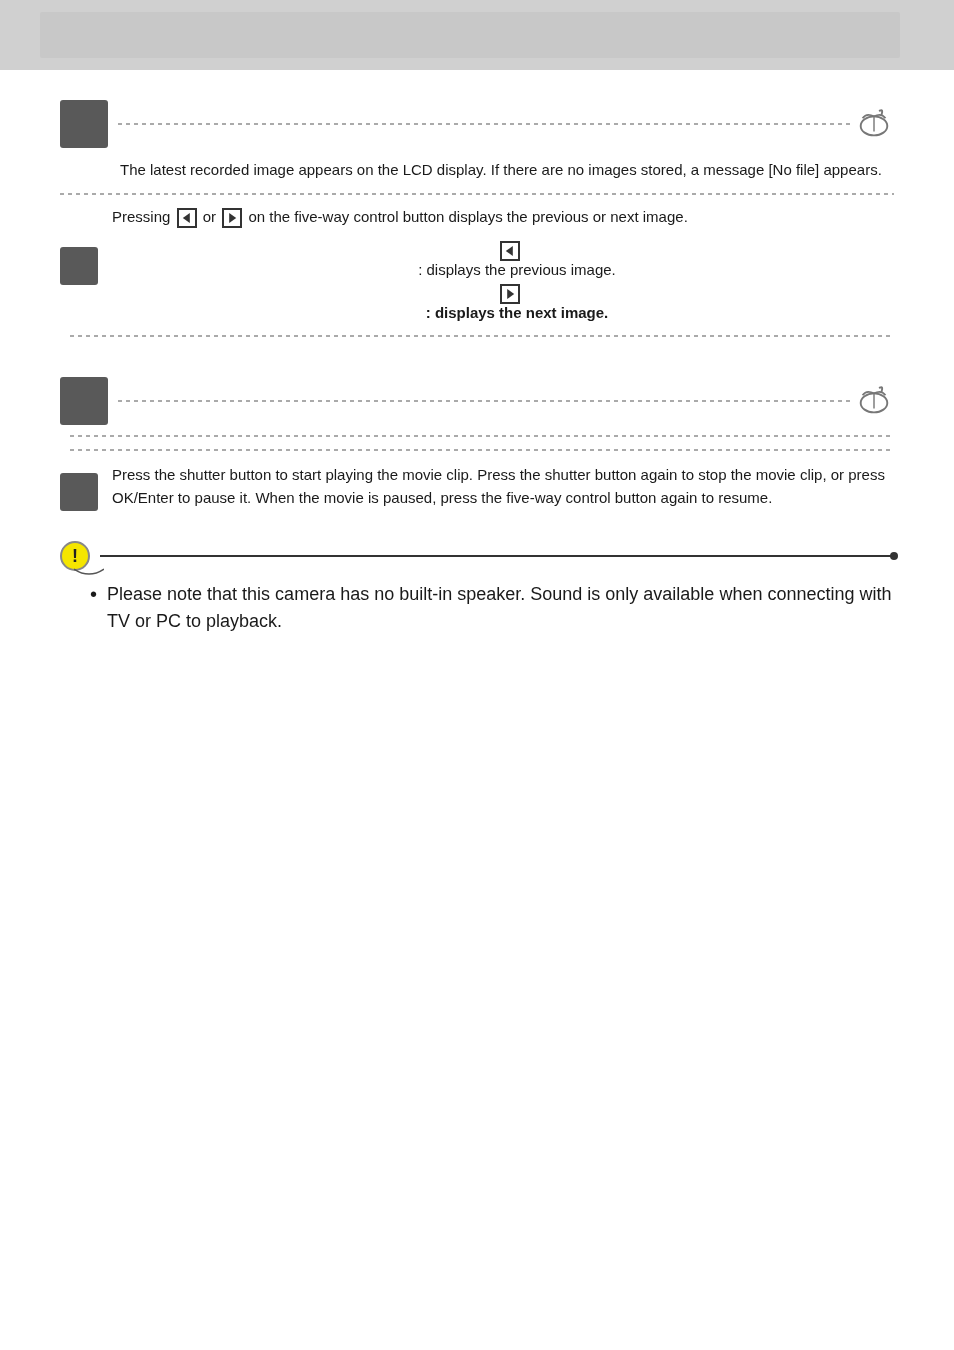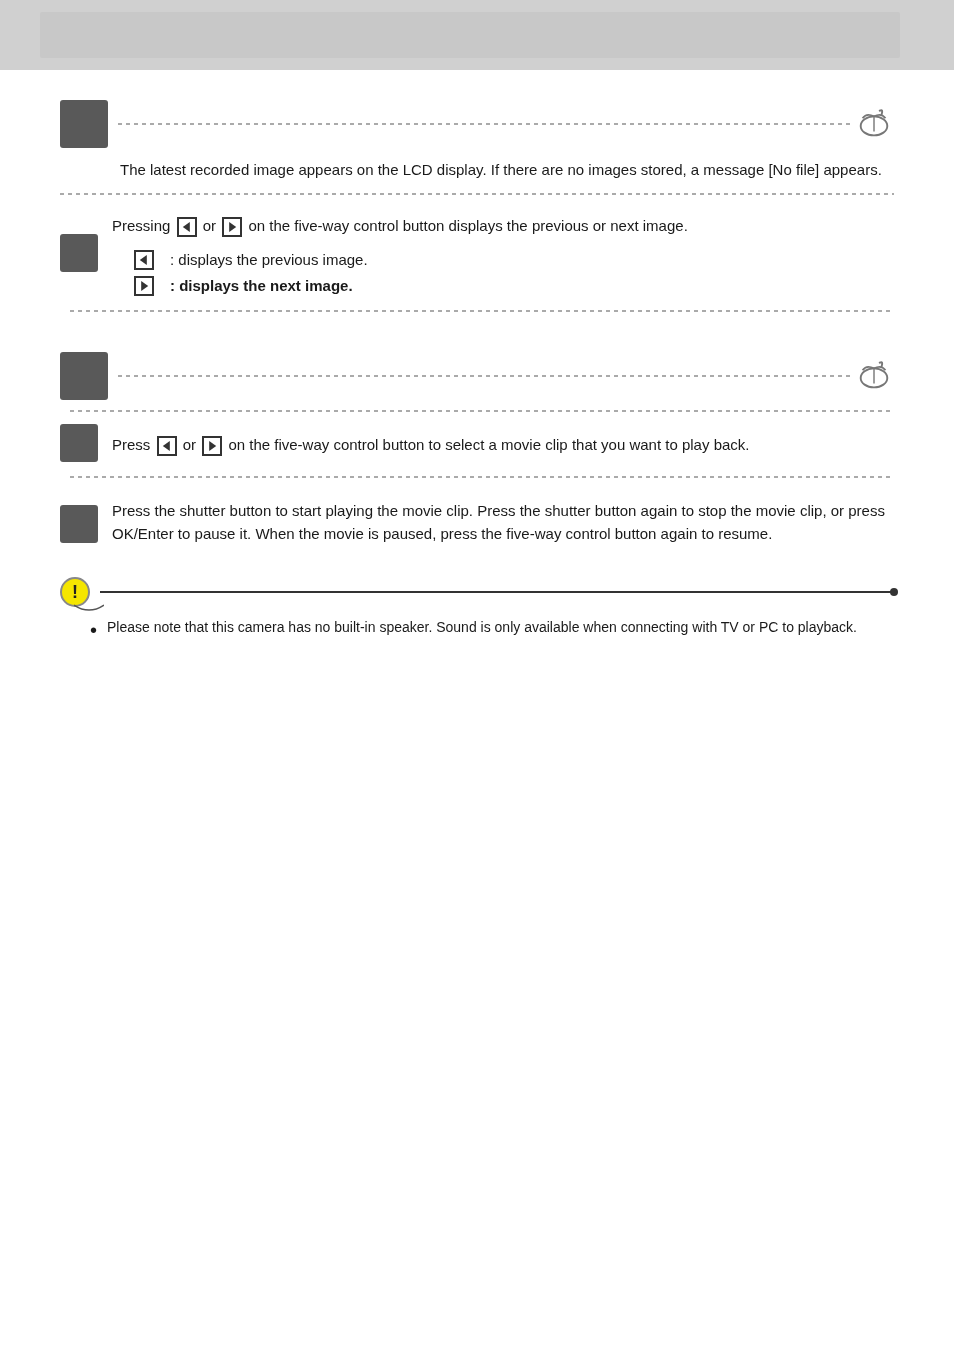--- a/index.html
+++ b/index.html
@@ -85,29 +85,29 @@
       border-top: 5px solid transparent;
       border-bottom: 5px solid transparent;
       border-left: 7px solid #333;
     }
 
     .para-text {
       font-size: 15px;
       line-height: 1.55;
       color: #1a1a1a;
       margin-bottom: 12px;
-      margin-top: 9px;
     }
 
     .sub-item {
       display: flex;
       align-items: center;
       margin-left: 20px;
       margin-bottom: 6px;
       font-size: 15px;
+      flex-direction: column;
     }
 
     .sub-item .btn-symbol {
       margin-right: 8px;
     }
 
     
     .section-wrapper {
       margin-bottom: 40px;
     }
@@ -168,21 +168,21 @@
     
     .note-bar {
       display: flex;
       align-items: center;
       margin-top: 20px;
       margin-bottom: 10px;
       position: relative;
     }
 
     .note-text {
-      font-size: 14px;
+      font-size: 18px;
       color: #1a1a1a;
       line-height: 1.5;
     }
 
     .bullet-item {
       display: flex;
       align-items: flex-start;
       margin-left: 30px;
       margin-bottom: 6px;
     }
@@ -273,34 +273,20 @@
             <line x1="20" y1="12" x2="20" y2="28" stroke="#777" stroke-width="1.5"></line>
             <path d="M26 6 Q30 4 28 10" fill="none" stroke="#777" stroke-width="2" stroke-linecap="round"></path>
           </svg>
         </div>
       </div>
 
       <div style="width:100%;margin-bottom:12px;margin-top:8px;">
         <div class="dot-line"></div>
       </div>
 
-      <div style="display:flex;align-items:flex-start;margin-bottom:8px;">
-        <div class="gray-block-small"></div>
-        <div style="margin-left:14px;flex:1;">
-          <p class="para-text">
-            <span>Press</span>
-            
-            <span class="btn-symbol btn-left"></span>
-            <span>or</span>
-            
-            <span class="btn-symbol btn-right"></span>
-            <span>on the five-way control button to select a movie clip that you want to play back.</span>
-          </p>
-        </div>
-      </div>
 
       <div style="width:100%;margin-bottom:12px;">
         <div class="dot-line"></div>
       </div>
 
       <div style="display:flex;align-items:center;margin-bottom:8px;">
         <div class="gray-block-small"></div>
         <div style="margin-left:14px;flex:1;">
           <p class="para-text">Press the shutter button to start playing the movie clip. Press the shutter button again to stop the movie clip, or press OK/Enter to pause it. When the movie is paused, press the five-way control button again to resume.</p>
         </div>

